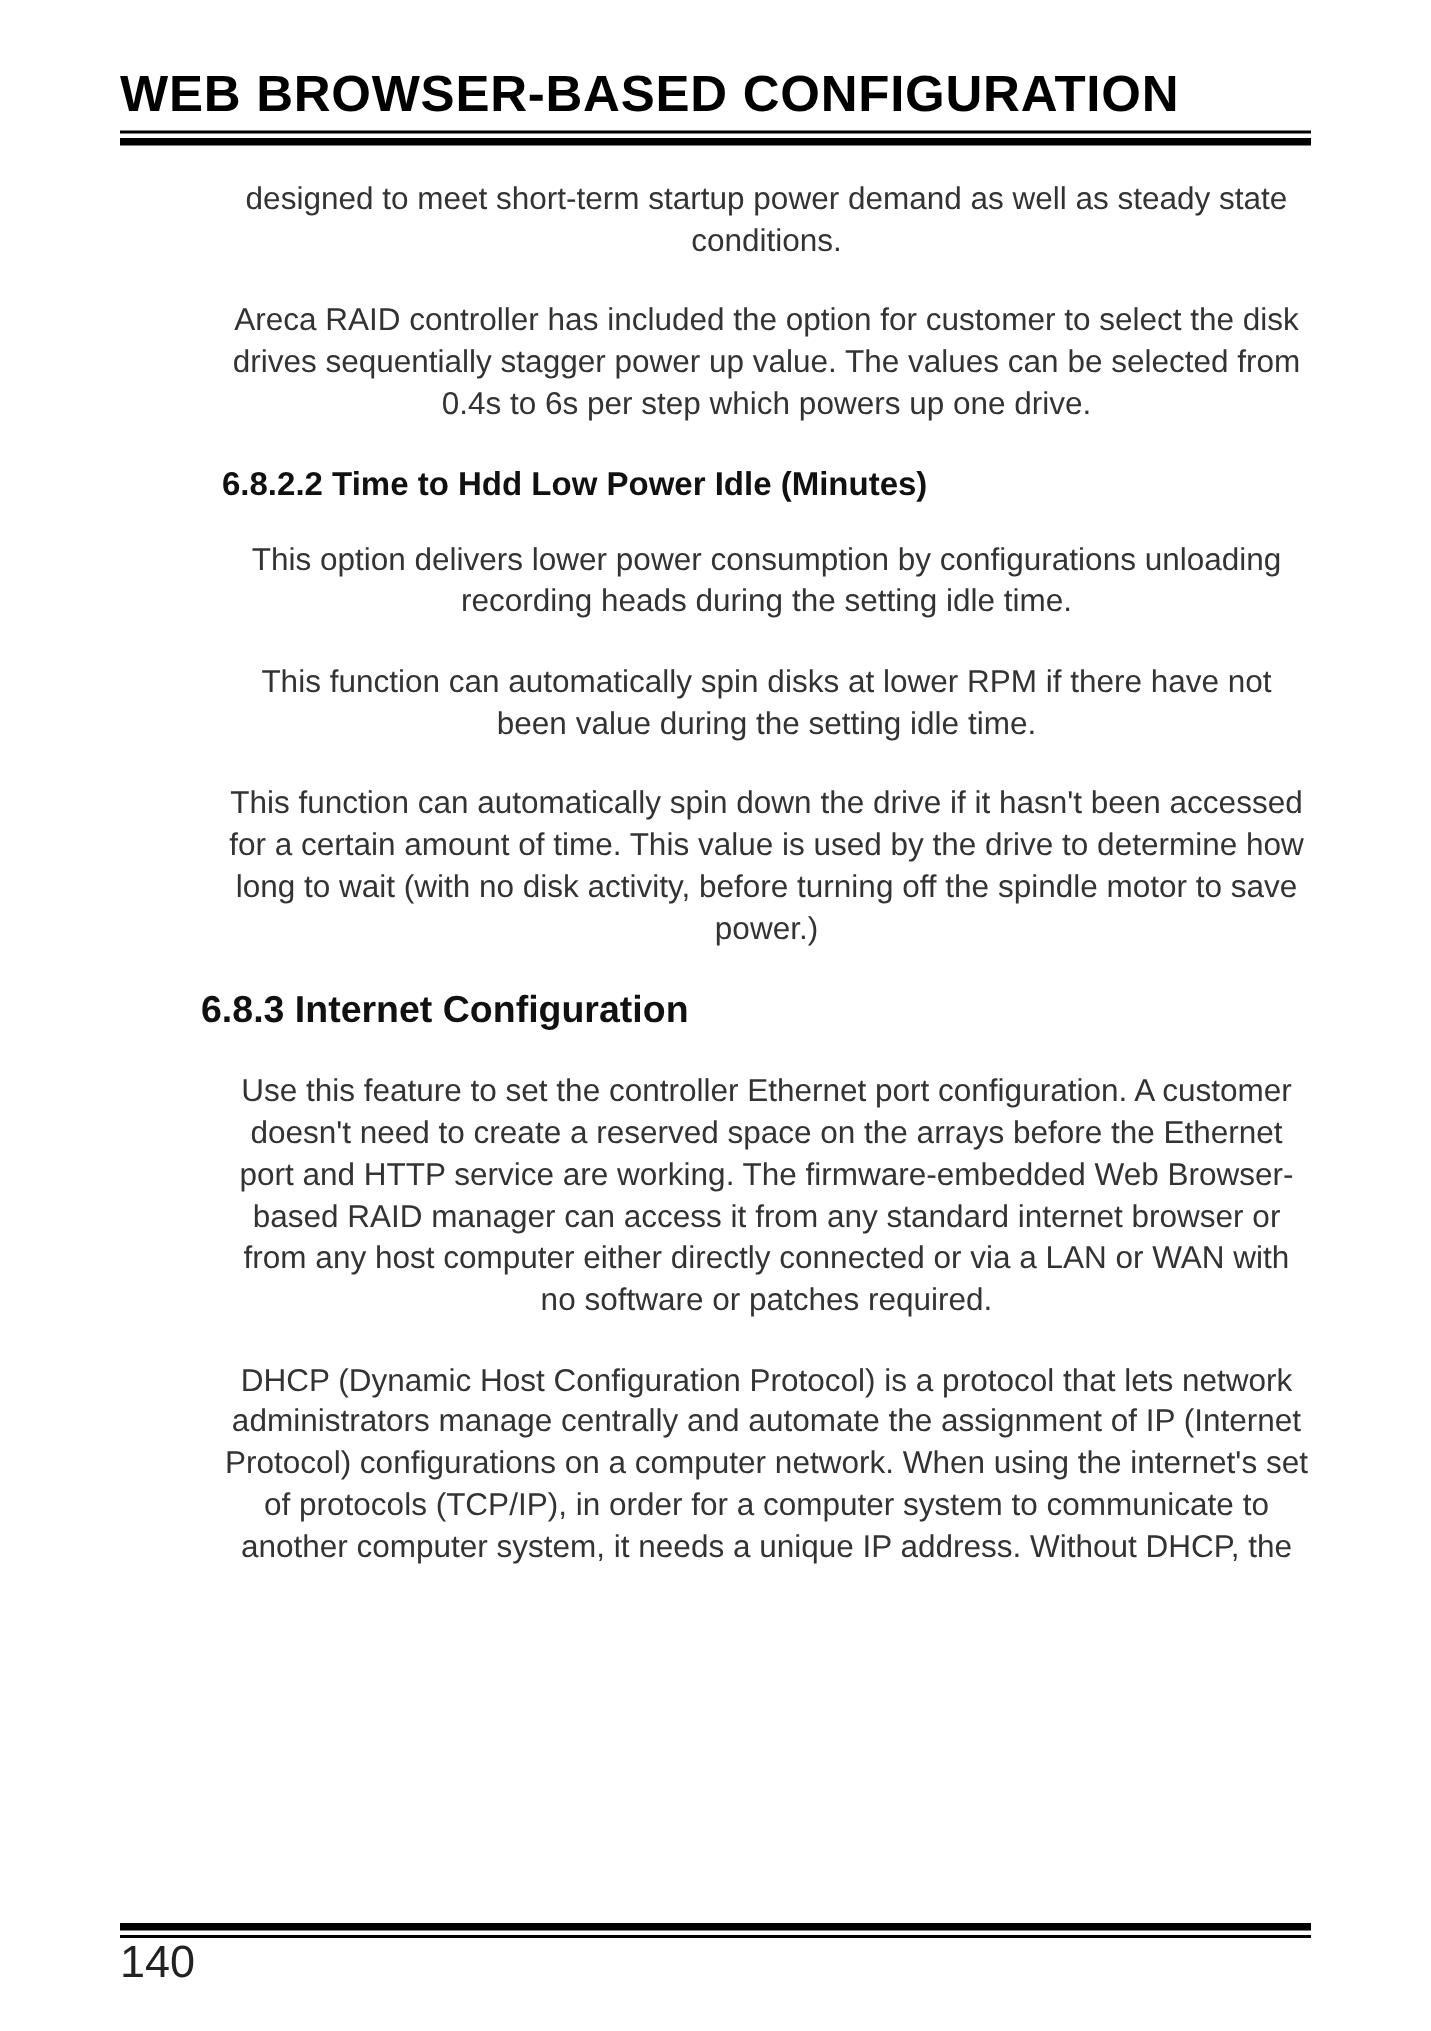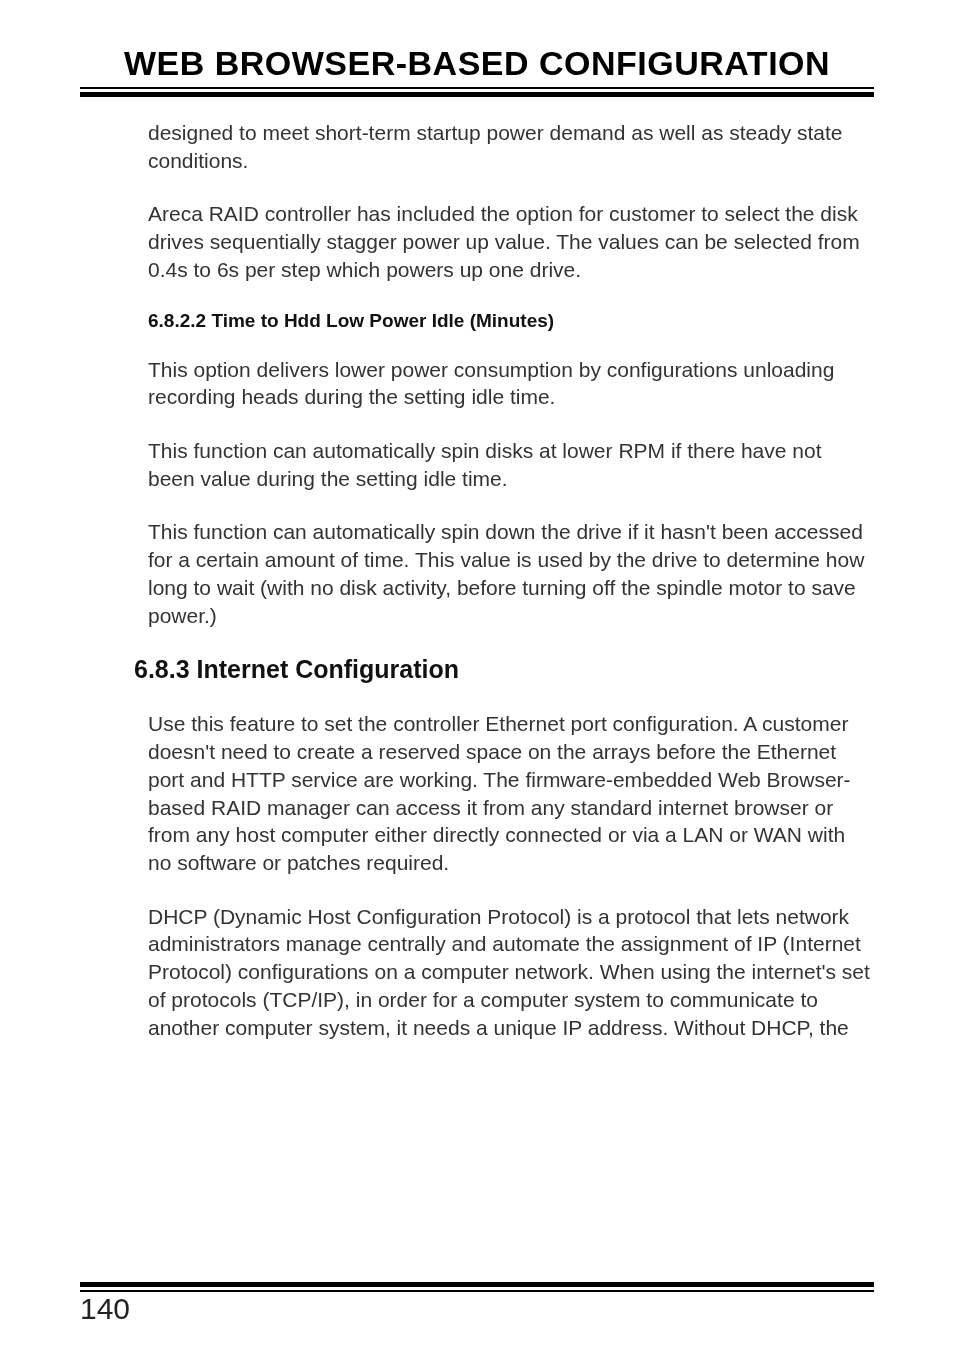--- a/index.html
+++ b/index.html
@@ -15,40 +15,40 @@
     position: relative;
     padding: 44px 80px 0 80px;
   }
   .page-header {
     font-weight: 900;
     font-size: 34px;
     letter-spacing: 0.5px;
     color: #000;
     margin-bottom: 4px;
     font-stretch: condensed;
-    text-align: center;
   }
   .double-rule-top {
     border-top: 2px solid #000;
     border-bottom: 5px solid #000;
     height: 10px;
     margin-bottom: 22px;
   }
   .content {
     padding-left: 68px;
     padding-right: 0;
   }
   .body-text {
     font-size: 21px;
     line-height: 1.32;
     color: #333;
     margin-bottom: 26px;
+    text-align: center;
   }
   .sub-heading {
-    font-size: 19px;
+    font-size: 22px;
     font-weight: 700;
     color: #111;
     margin-bottom: 24px;
   }
   .section-heading {
     font-size: 25px;
     font-weight: 700;
     color: #111;
     margin-left: -14px;
     margin-bottom: 26px;

